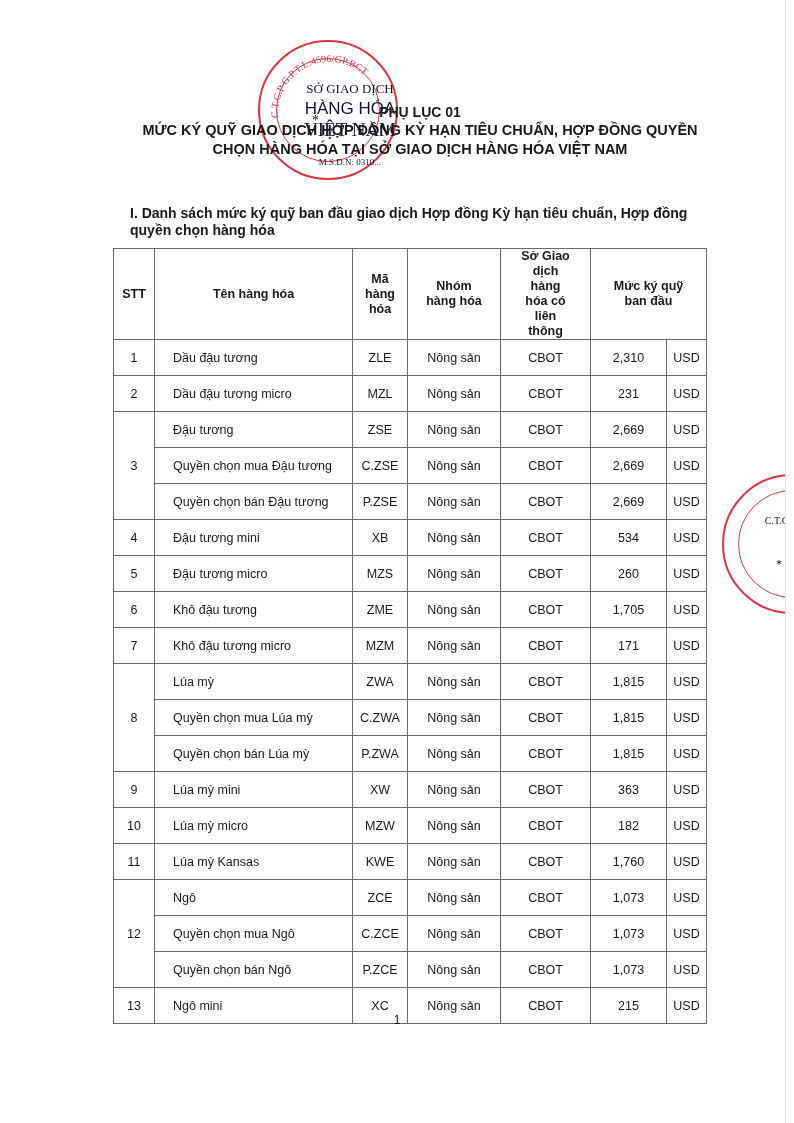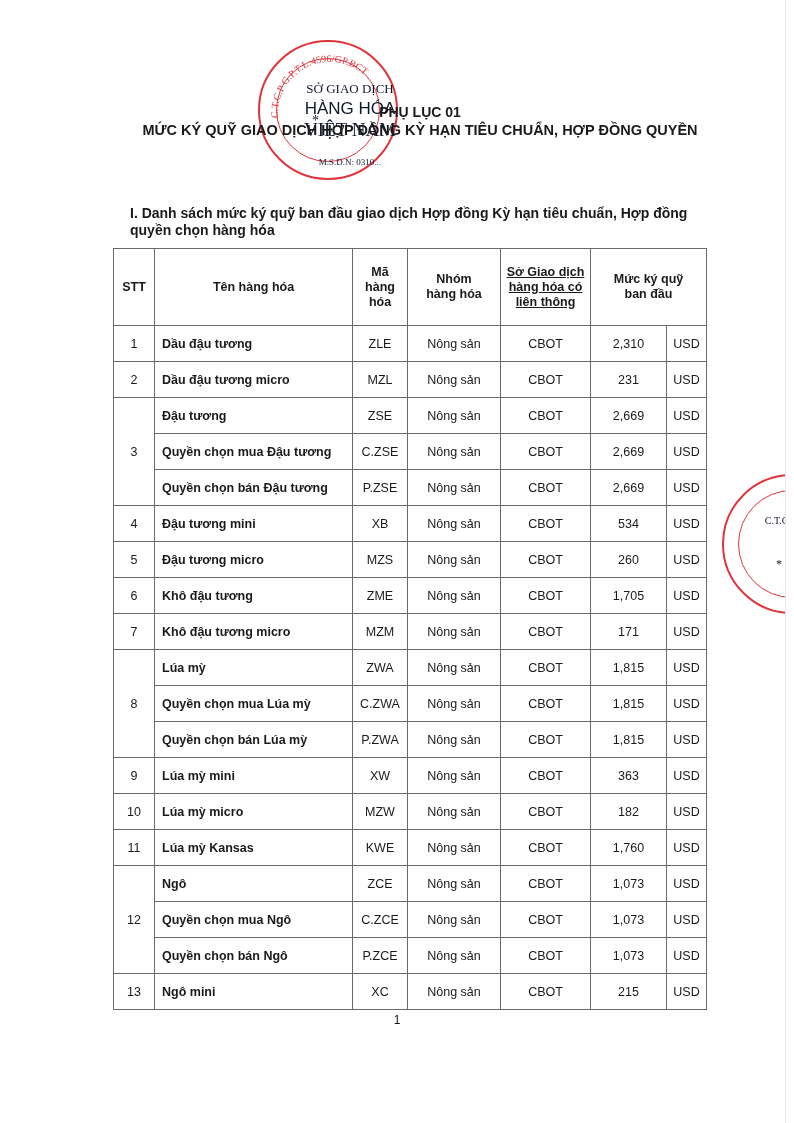--- a/index.html
+++ b/index.html
@@ -11,21 +11,21 @@
   .title-block { position:absolute; left:140px; width:560px; top:103px; text-align:center; }
   .title1 { font-weight:bold; font-size:14px; line-height:18px; }
   .title2 { font-weight:bold; font-size:14.5px; line-height:19px; }
   .sub { font-style:italic; font-size:12.5px; line-height:18px; }
   .hw { color:#2a5bd7; font-family:"DejaVu Sans", sans-serif; font-style:normal; font-size:15px; }
   .section { position:absolute; left:130px; top:205px; width:580px; font-weight:bold; font-size:14px; line-height:17px; }
   table { position:absolute; left:113px; top:248px; border-collapse:collapse; font-size:12.5px; }
   td, th { border:1px solid #6a6a6a; padding:0; text-align:center; vertical-align:middle; }
   th { font-weight:bold; font-size:12.5px; line-height:15px; height:52px; }
   td { height:35px; }
-  td.name { text-align:left; padding-left:7px;font-weight:bold; }
+  td.name { text-align:left; padding-left:18px; }
   td.unit { text-align:center; }
   .pagenum { position:absolute; left:0; width:794px; top:1013px; text-align:center; font-size:12px; }
   .edge { position:absolute; left:785px; top:0; width:1px; height:1123px; background:#e6e6e6; }
 </style>
 </head>
 <body>
 
 <div class="page">
 
   <div class="stamp" style="left:258px; top:40px; width:140px; height:140px; border-width:2.5px;">
@@ -51,41 +51,42 @@
       <div class="t" style="top:70px; left:-2px; font-size:15px; text-align:left; padding-left:28px; font-family:'Liberation Sans',sans-serif;">HÀN</div>
       <div class="t" style="top:88px; left:-2px; font-size:17px; text-align:left; padding-left:26px;">VIỆT</div>
       <div class="t" style="top:82px; left:8px; right:auto; font-size:12px;">*</div>
       <div class="t" style="top:122px; left:-10px; font-size:10px;">M.S.D.N:(</div>
     </div>
   </div>
 
   <div class="title-block">
     <div class="title1">PHỤ LỤC 01</div>
     <div class="title2">MỨC KÝ QUỸ GIAO DỊCH HỢP ĐỒNG KỲ HẠN TIÊU CHUẨN, HỢP ĐỒNG QUYỀN</div>
+    <div class="title2">CHỌN HÀNG HÓA TẠI SỞ GIAO DỊCH HÀNG HÓA VIỆT NAM</div>
   </div>
 
   <div class="section">I.  Danh sách mức ký quỹ ban đầu giao dịch Hợp đồng Kỳ hạn tiêu chuẩn, Hợp đồng quyền chọn hàng hóa</div>
 
   <table>
     <colgroup>
       <col style="width:41px">
         <col style="width:198px">
         <col style="width:55px">
         <col style="width:93px">
         <col style="width:90px">
         <col style="width:76px">
         <col style="width:40px">
     </colgroup>
     <thead>
       <tr>
         <th>STT</th>
         <th>Tên hàng hóa</th>
         <th style="padding:12px 8px;">Mã hàng hóa</th>
         <th style="padding:8px 14px;">Nhóm hàng hóa</th>
-        <th style="padding:0 4px;text-decoration:underline;">Sở Giao dịch hàng hóa có liên thông</th>
+        <th style="padding:0 18px;">Sở Giao dịch hàng hóa có liên thông</th>
         <th colspan="2" style="padding:0 22px;">Mức ký quỹ ban đầu</th>
       </tr>
     </thead>
     <tbody id="tbody">
       <tr>
         <td>1</td>
         <td class="name">Dầu đậu tương</td>
         <td>ZLE</td>
         <td>Nông sản</td>
         <td>CBOT</td>

